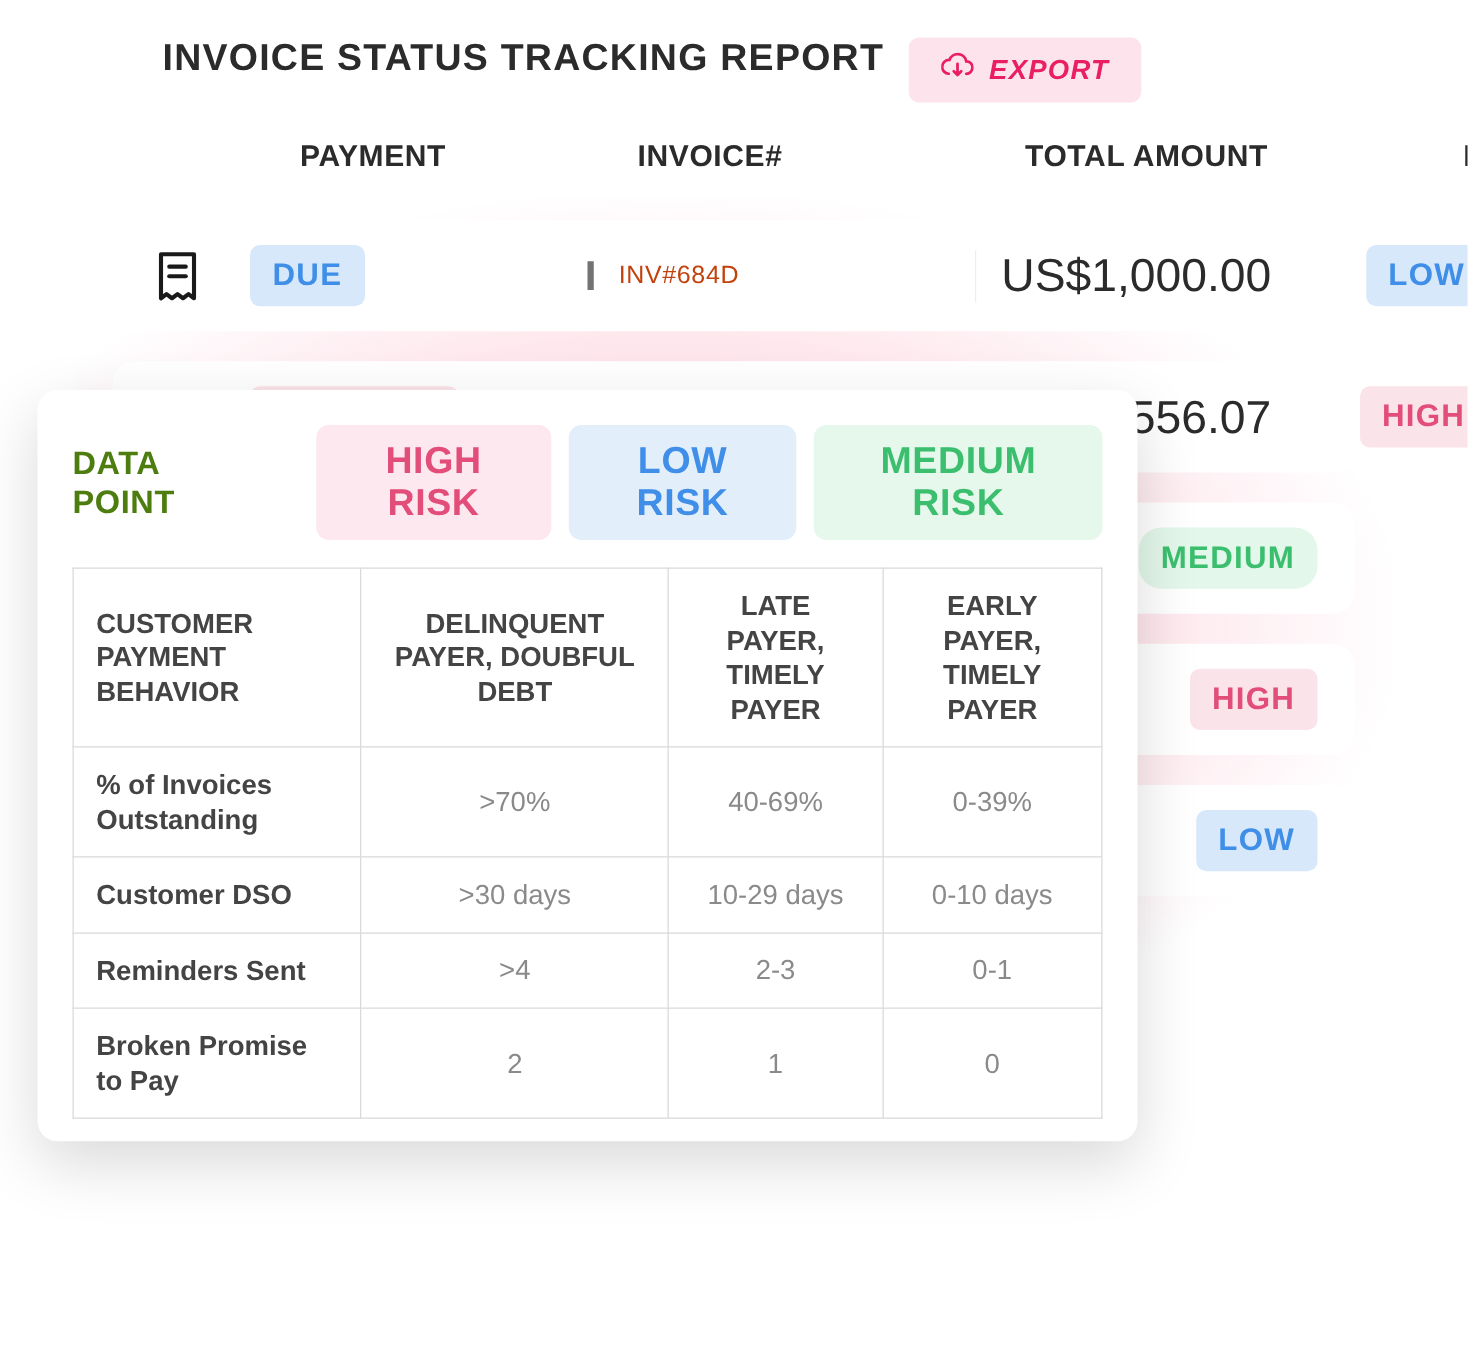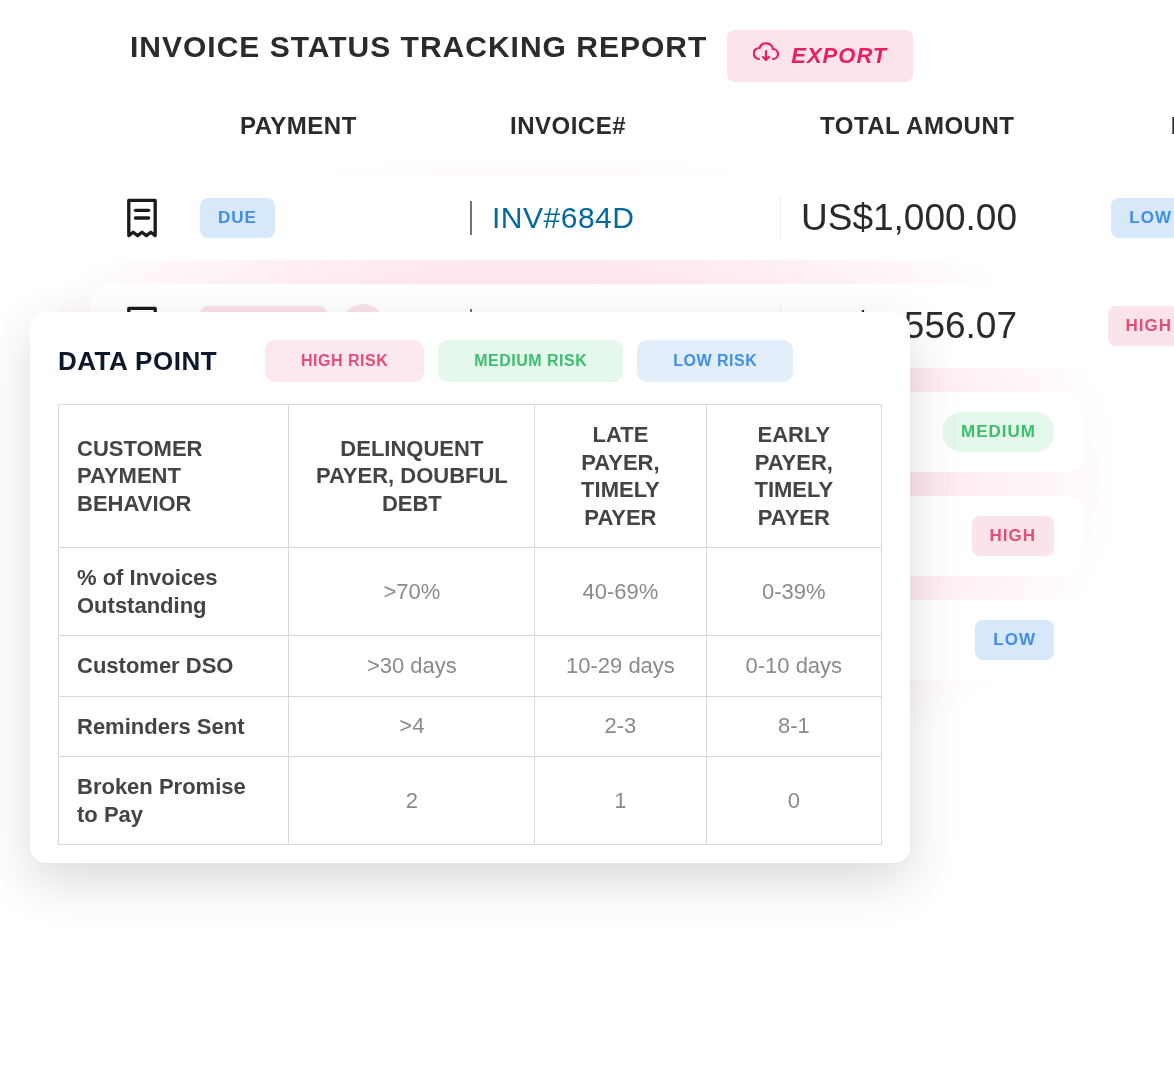--- a/index.html
+++ b/index.html
@@ -62,36 +62,36 @@
   grid-template-columns: 70px 260px 300px 260px 140px;
   align-items: center;
   padding: 20px 30px;
   margin-bottom: 24px;
   gap: 10px;
 }
 .invoice-icon svg { display: block; }
 .status-cell { display: flex; align-items: center; gap: 14px; }
 .badge {
   display: inline-block;
-  font-size: 17px;
+  font-size: 25px;
   font-weight: 700;
   letter-spacing: 1px;
   padding: 10px 18px;
   border-radius: 8px;
 }
 .badge-due    { background: #d7e8fb; color: #3f8ee8; }
 .badge-overdue{ background: #fbe3ea; color: #e24d7a; }
 .badge-low    { background: #d7e8fb; color: #3f8ee8; }
 .badge-high   { background: #fbe3ea; color: #e24d7a; }
 .badge-medium { background: #e3f7ea; color: #3bbf6e; border-radius: 18px; }
 .hammer-chip {
   width: 44px; height: 44px; border-radius: 50%;
   background: #fbe3ea; display:flex; align-items:center; justify-content:center;
 }
-.inv-num { font-size: 30px; color: #0369a1; letter-spacing: 0.5px; border-left: 2px solid #737373; padding-left: 20px; }
+.inv-num { font-size: 20px; color: #c2410c; letter-spacing: 0.5px; border-left: 5px solid #737373; padding-left: 20px; }
 .inv-amt { font-size: 37px; color: #2b2b2b; border-left: 1px solid #eee; padding-left: 20px; }
 .risk-cell { display:flex; justify-content:flex-end; }
 .row-short { grid-template-columns: 1fr 140px; justify-content: flex-end; }
 
 
 .popup {
   position: absolute;
   top: 156px;
   left: -30px;
   width: 880px;
@@ -103,29 +103,29 @@
 }
 .popup-header {
   display: flex;
   align-items: center;
   gap: 18px;
   margin-bottom: 22px;
 }
 .popup-title {
   font-size: 26px;
   font-weight: 800;
-  color: #0f172a;
+  color: #4d7c0f;
   letter-spacing: 0.5px;
   margin-right: 30px;
 }
 .risk-chip {
-  font-size: 16px;
+  font-size: 30px;
   font-weight: 700;
   letter-spacing: 0.5px;
-  padding: 12px 36px;
+  padding: 12px 22px;
   border-radius: 10px;
   text-align: center;
 }
 .chip-high   { background: #fde8ef; color: #e24d7a; }
 .chip-medium { background: #e6f7ec; color: #3bbf6e; }
 .chip-low    { background: #e3eefb; color: #3f8ee8; }
 .risk-table {
   width: 100%;
   border-collapse: collapse;
 }
@@ -233,22 +233,22 @@
           <span class="badge badge-low">LOW</span>
         </div>
       </div>
     </div>
 
   <div class="popup">
     <div class="popup-header">
       <div class="popup-title">DATA POINT</div>
       <div id="chips-mount" style="display:flex; gap:14px;">
           <span class="risk-chip chip-high">HIGH RISK</span>
+          <span class="risk-chip chip-low">LOW RISK</span>
           <span class="risk-chip chip-medium">MEDIUM RISK</span>
-          <span class="risk-chip chip-low">LOW RISK</span>
         </div>
     </div>
     <table class="risk-table">
       <thead>
           <tr id="thead-row">
             <th>CUSTOMER PAYMENT BEHAVIOR</th>
             <th>DELINQUENT PAYER, DOUBFUL DEBT</th>
             <th>LATE PAYER, TIMELY PAYER</th>
             <th>EARLY PAYER, TIMELY PAYER</th>
           </tr>
@@ -263,21 +263,21 @@
           <tr>
     <th>Customer DSO</th>
     <td>&gt;30 days</td>
     <td>10-29 days</td>
     <td>0-10 days</td>
           </tr>
           <tr>
     <th>Reminders Sent</th>
     <td>&gt;4</td>
     <td>2-3</td>
-    <td>8-1</td>
+    <td>0-1</td>
           </tr>
           <tr>
     <th>Broken Promise to Pay</th>
     <td>2</td>
     <td>1</td>
     <td>0</td>
           </tr>
         </tbody>
     </table>
   </div>

